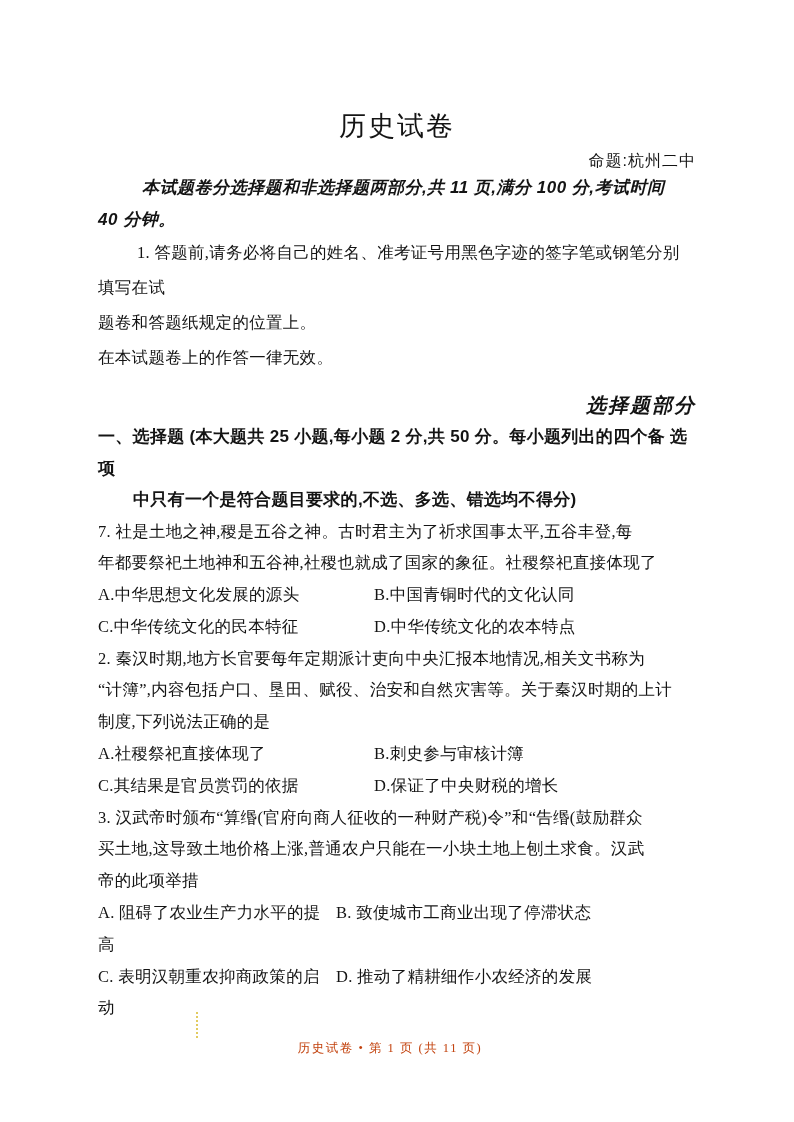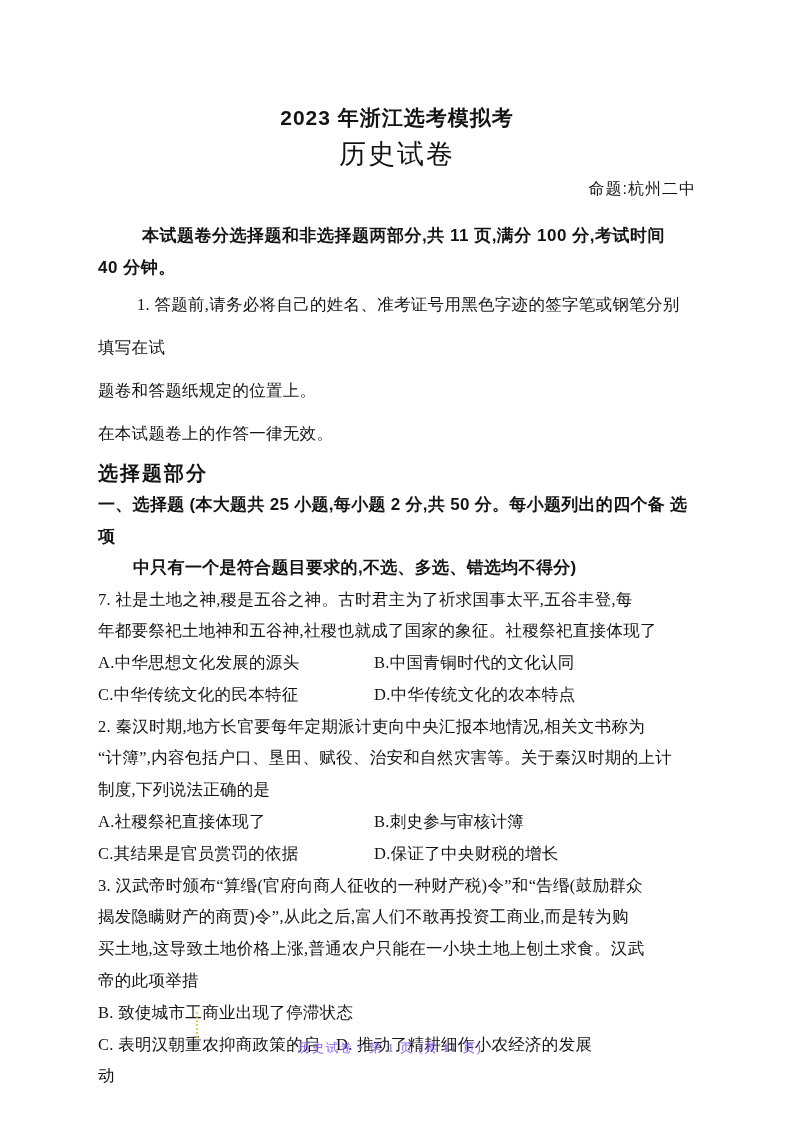--- a/index.html
+++ b/index.html
@@ -37,53 +37,54 @@
   .proposer {
     margin-top: 6px;
     font-family: "Liberation Sans", "DejaVu Sans", sans-serif;
     font-weight: 400;
     font-size: 16px;
     line-height: 22px;
     text-align: right;
     letter-spacing: 1px;
   }
 
-  .intro { margin-top: 20px; }
+  .intro { margin-top: 0; font-style: italic; }
   .intro .iline {
     font-family: "Liberation Sans", "DejaVu Sans", sans-serif;
     font-weight: 700;
     font-size: 17px;
     line-height: 31.5px;
     letter-spacing: 0.5px;
   }
   .intro .iline.indent { text-indent: 44px; }
 
   .notice-heading {
     font-family: "Liberation Sans", "DejaVu Sans", sans-serif;
     font-weight: 700;
     font-size: 17px;
     line-height: 31.5px;
     padding-left: 16px;
     letter-spacing: 0.5px;
   }
   .notice .nline {
     font-size: 16.5px;
-    line-height: 43px;
+    line-height: 35px;
     letter-spacing: 0.3px;
   }
   .notice .nline.first { text-indent: 39px; }
 
   .section-heading {
-    margin-top: 2px;
+    margin-top: 14px;
     font-family: "Liberation Sans", "DejaVu Sans", sans-serif;
     font-weight: 700;
     font-size: 20px;
     line-height: 32px;
-    text-align: left;
+    text-align: right;
     letter-spacing: 2px;
+    font-style: italic;
   }
   .instr .sline {
     font-family: "Liberation Sans", "DejaVu Sans", sans-serif;
     font-weight: 700;
     font-size: 17px;
     line-height: 31.5px;
     letter-spacing: 0.3px;
   }
   .instr .sline.cont { text-indent: 35px; }
 
@@ -103,39 +104,38 @@
   .opt-row .opt-right { flex: 1; }
 
   .page-footer {
     position: absolute;
     left: 0;
     right: 14px;
     top: 1040px;
     text-align: center;
     font-size: 12.5px;
     letter-spacing: 1.5px;
-    color: #8b5cf6;
+    color: #c2410c;
   }
 
   .scan-artifact {
     position: absolute;
     left: 196px;
     top: 1012px;
     height: 26px;
     width: 0;
     border-left: 2px dotted #ddc245;
     opacity: 0.85;
   }
 </style>
 </head>
 <body>
 
 <div class="page">
 
-  <h1 class="exam-title">2023 年浙江选考模拟考</h1>
   <h2 class="paper-title">历史试卷</h2>
   <div class="proposer">命题:杭州二中</div>
 
   <div class="intro">
     <div class="iline indent">本试题卷分选择题和非选择题两部分,共 11 页,满分 100 分,考试时间</div>
     <div class="iline">40 分钟。</div>
   </div>
 
 
   <div class="notice">
@@ -173,24 +173,24 @@
       <span class="opt-right">B.刺史参与审核计簿</span>
     </div>
     <div class="opt-row">
       <span class="opt-left">C.其结果是官员赏罚的依据</span>
       <span class="opt-right">D.保证了中央财税的增长</span>
     </div>
   </div>
 
   <div class="question">
     <div class="qline">3. 汉武帝时颁布“算缗(官府向商人征收的一种财产税)令”和“告缗(鼓励群众</div>
-    <div class="qline">揭发隐瞒财产的商贾)令”,从此之后,富人们不敢再投资工商业,而是转为购</div>
     <div class="qline">买土地,这导致土地价格上涨,普通农户只能在一小块土地上刨土求食。汉武</div>
     <div class="qline">帝的此项举措</div>
     <div class="opt-row narrow">
+      <span class="opt-left">A.  阻碍了农业生产力水平的提高</span>
       <span class="opt-right">B.  致使城市工商业出现了停滞状态</span>
     </div>
     <div class="opt-row narrow">
       <span class="opt-left">C.  表明汉朝重农抑商政策的启动</span>
       <span class="opt-right">D.  推动了精耕细作小农经济的发展</span>
     </div>
   </div>
 
   <div class="scan-artifact"></div>
 

